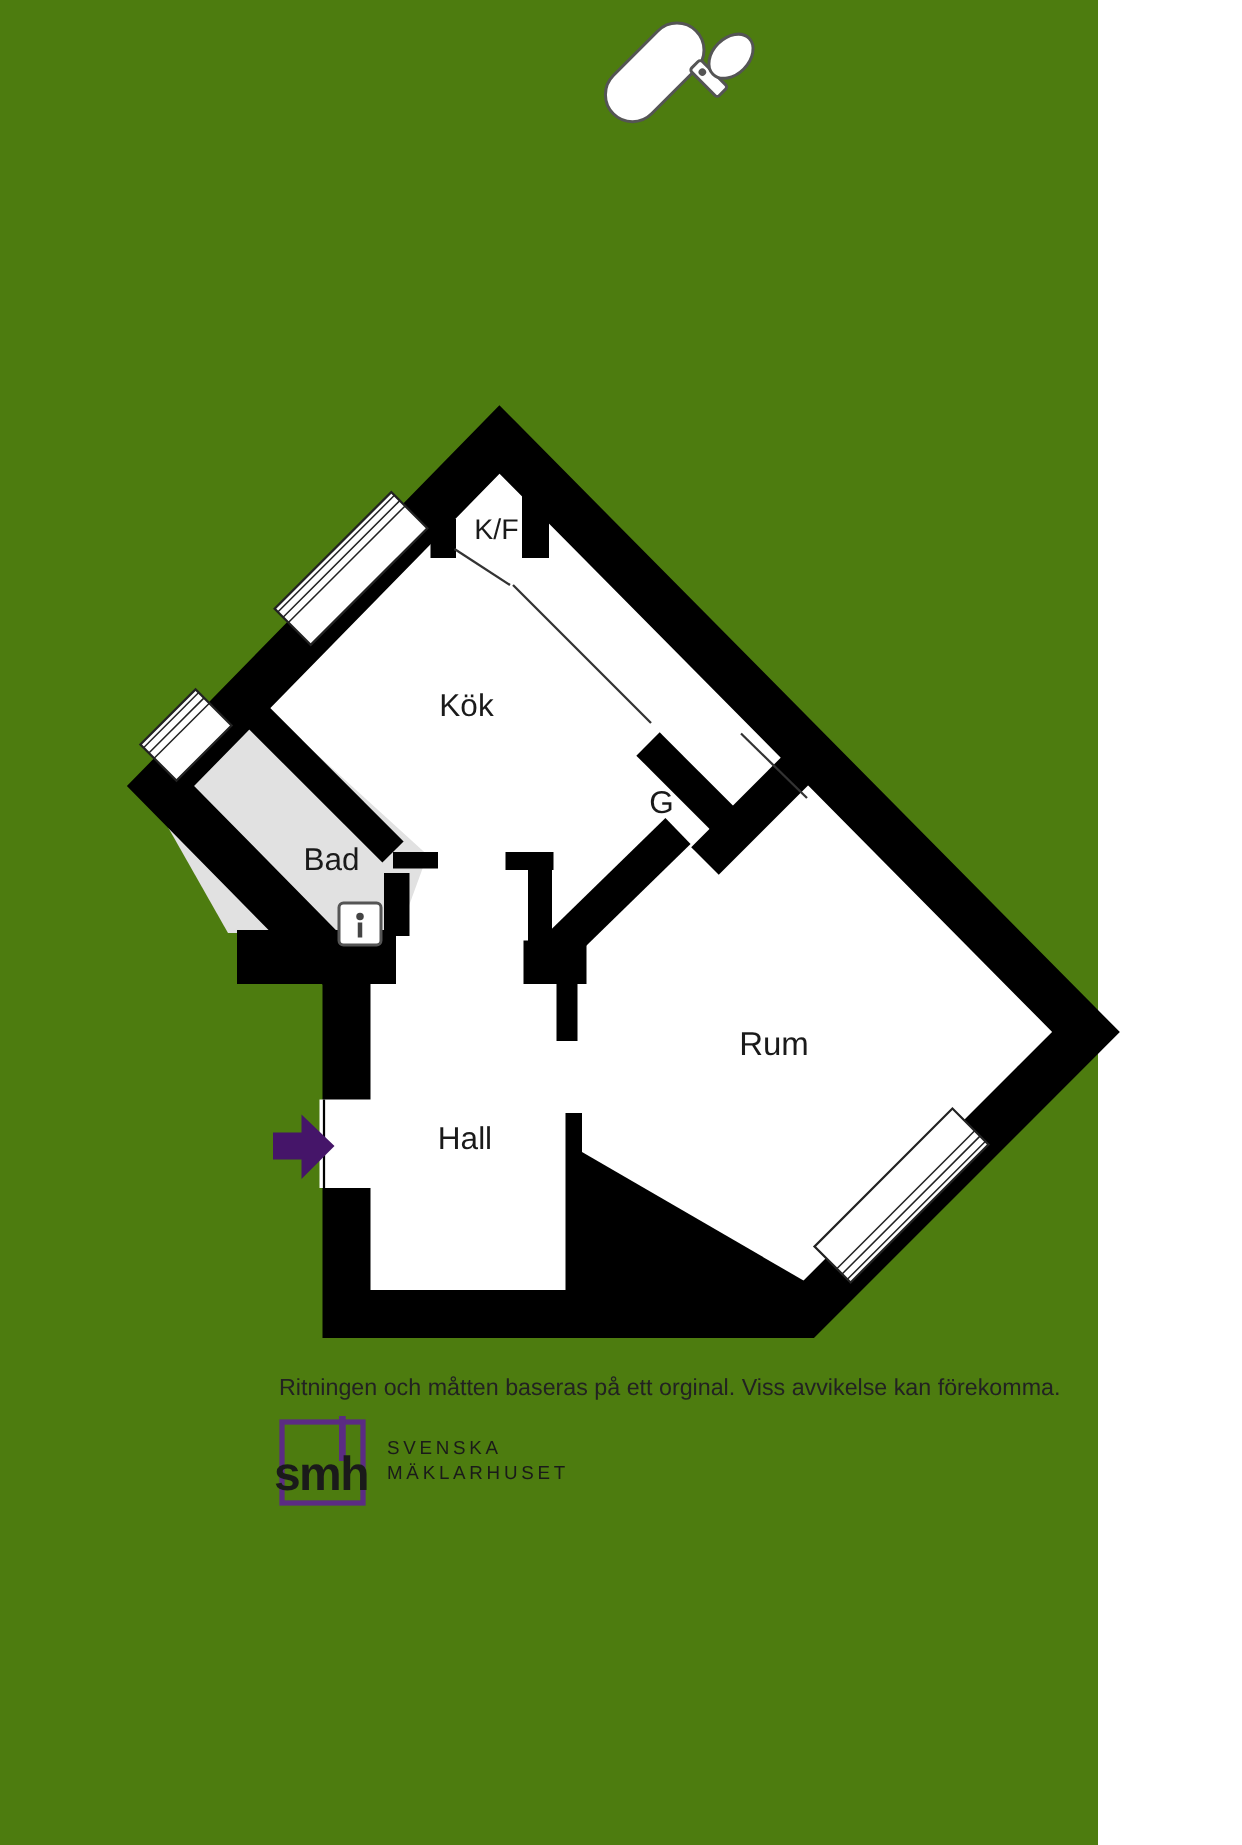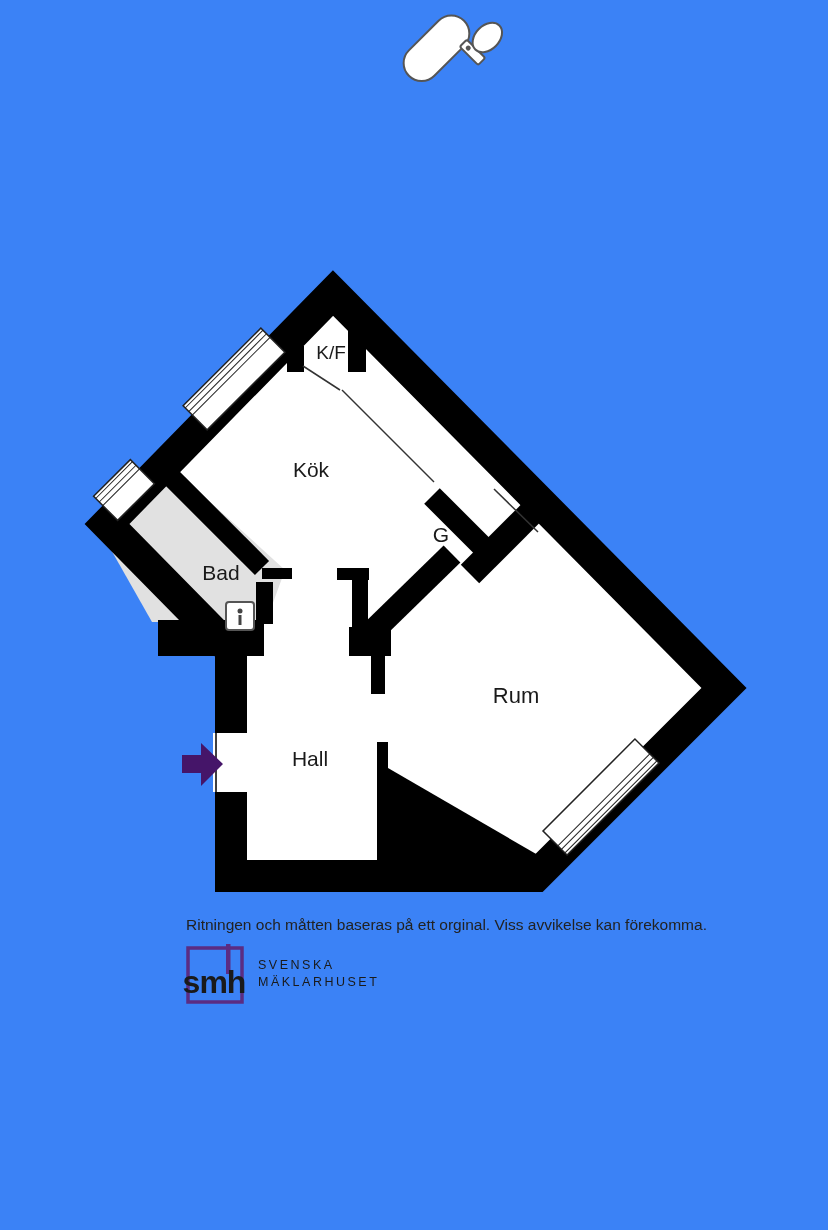--- a/index.html
+++ b/index.html
@@ -1,17 +1,17 @@
 <!DOCTYPE html>
 <html><head>
 <meta charset="utf-8">
 <style>
   html,body{margin:0;padding:0;background:#ffffff;}
   body{width:828px;height:1230px;overflow:hidden;}
-  .page{position:relative;width:828px;height:1230px;background:#3b82f6;}
+  .page{position:relative;width:732px;height:1230px;background:#4d7c0f;}
   svg{display:block;}
   text{font-family:"Liberation Sans","DejaVu Sans",sans-serif;fill:#1a1a1a;}
   .room-label{font-size:21px;}
   .room-label.small{font-size:19px;}
   .room-label.big{font-size:22px;}
   .disclaimer{font-size:15.5px;fill:#222;}
   .brand-abbr{font-size:32px;font-weight:bold;letter-spacing:-1px;}
   .brand-name{font-size:12.5px;letter-spacing:2.5px;}
   .wall{fill:#000;}
   .wallstroke{stroke:#000;fill:none;}

